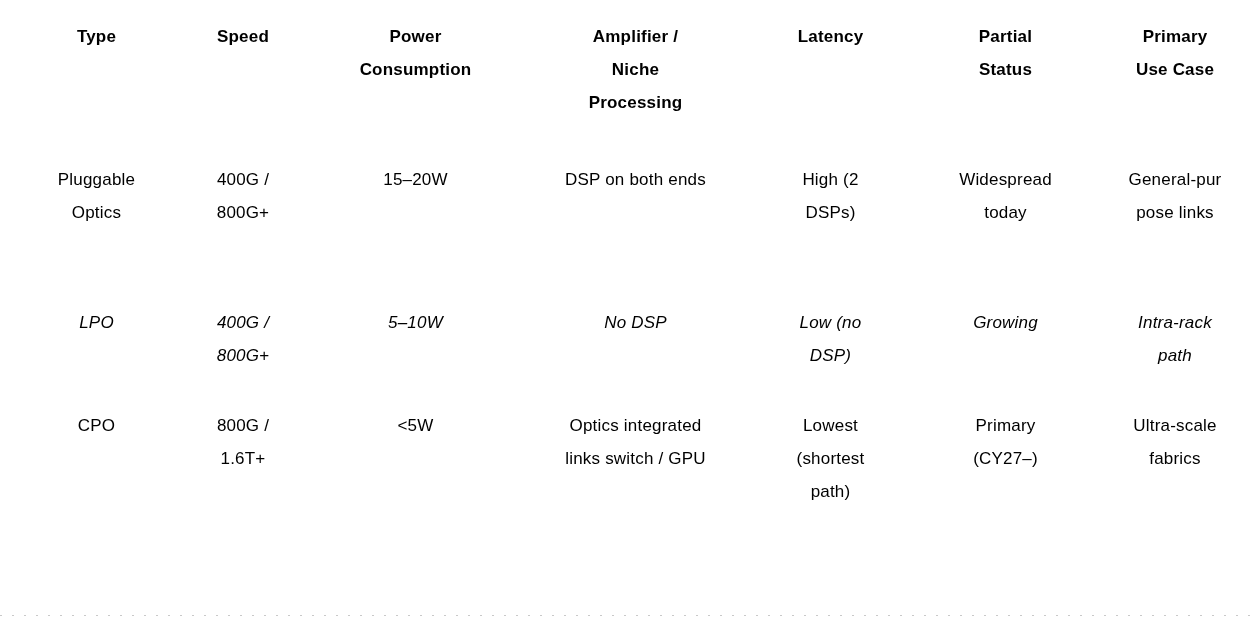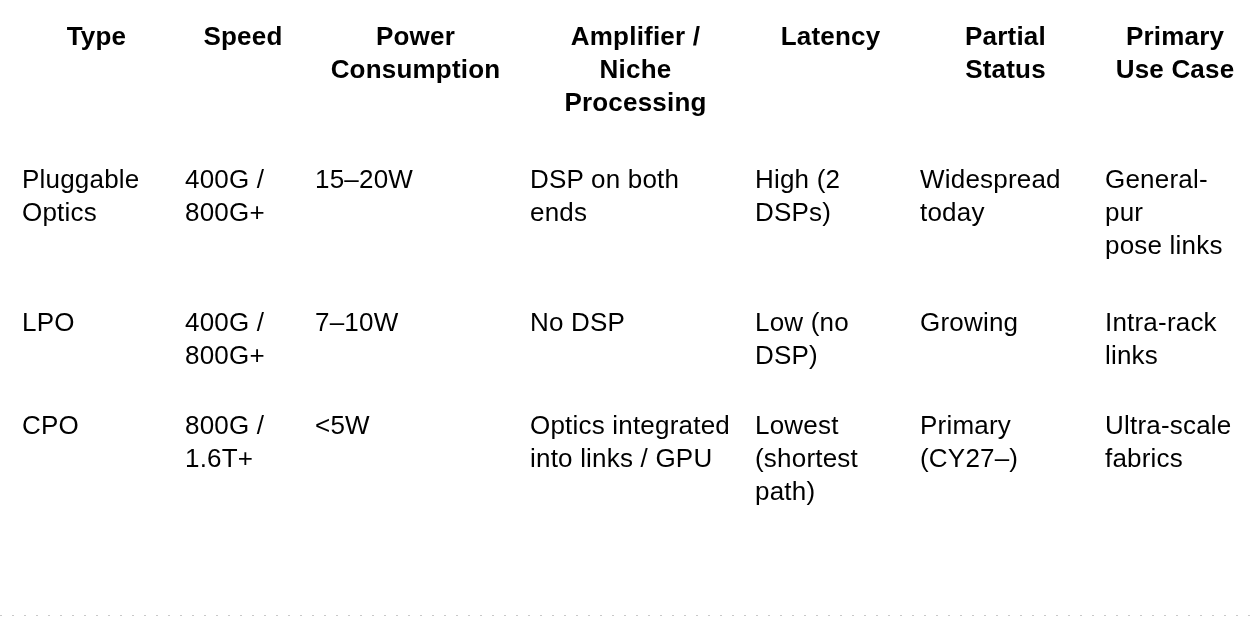--- a/index.html
+++ b/index.html
@@ -22,38 +22,38 @@
     position: absolute;
     left: 15px;
     top: 10px;
     width: 1237px;
     border-collapse: collapse;
     table-layout: fixed;
   }
   table.cmp th, table.cmp td {
     vertical-align: top;
     padding: 10px 7px 0 7px;
-    font-size: 26px;
+    font-size: 17px;
     line-height: 33px;
     letter-spacing: 0.2px;
     white-space: pre-line;
     overflow: hidden;
   }
   table.cmp th {
     font-weight: 700;
     text-align: center;
   }
   table.cmp td {
     font-weight: 400;
-    text-align: left;
+    text-align: center;
   }
   tr.h-row   { height: 143px; }
   tr.r-row1  { height: 143px; }
   tr.r-row2  { height: 104px; }
-  tr.r-row3  { height: 103px; }
+  tr.r-row3  { height: 103px; font-style: italic; }
   tr.r-row4  { height: 107px; }
   .page-break-line {
     position: absolute;
     left: 0;
     top: 615px;
     width: 1252px;
     height: 1px;
     background: repeating-linear-gradient(
       to right,
       #c9c9c9 0px, #c9c9c9 2px,
@@ -104,35 +104,35 @@
 DSPs)</td>
         <td>Widespread
 today</td>
         <td>General-pur
 pose links</td>
       </tr>
       <tr class="r-row3">
         <td>LPO</td>
         <td>400G /
 800G+</td>
-        <td>7–10W</td>
+        <td>5–10W</td>
         <td>No DSP</td>
         <td>Low (no
 DSP)</td>
         <td>Growing</td>
         <td>Intra-rack
-links</td>
+path</td>
       </tr>
       <tr class="r-row4">
         <td>CPO</td>
         <td>800G /
 1.6T+</td>
         <td>&lt;5W</td>
         <td>Optics integrated
-into links / GPU</td>
+links switch / GPU</td>
         <td>Lowest
 (shortest
 path)</td>
         <td>Primary
 (CY27–)</td>
         <td>Ultra-scale
 fabrics</td>
       </tr>
     </tbody>
   </table>

